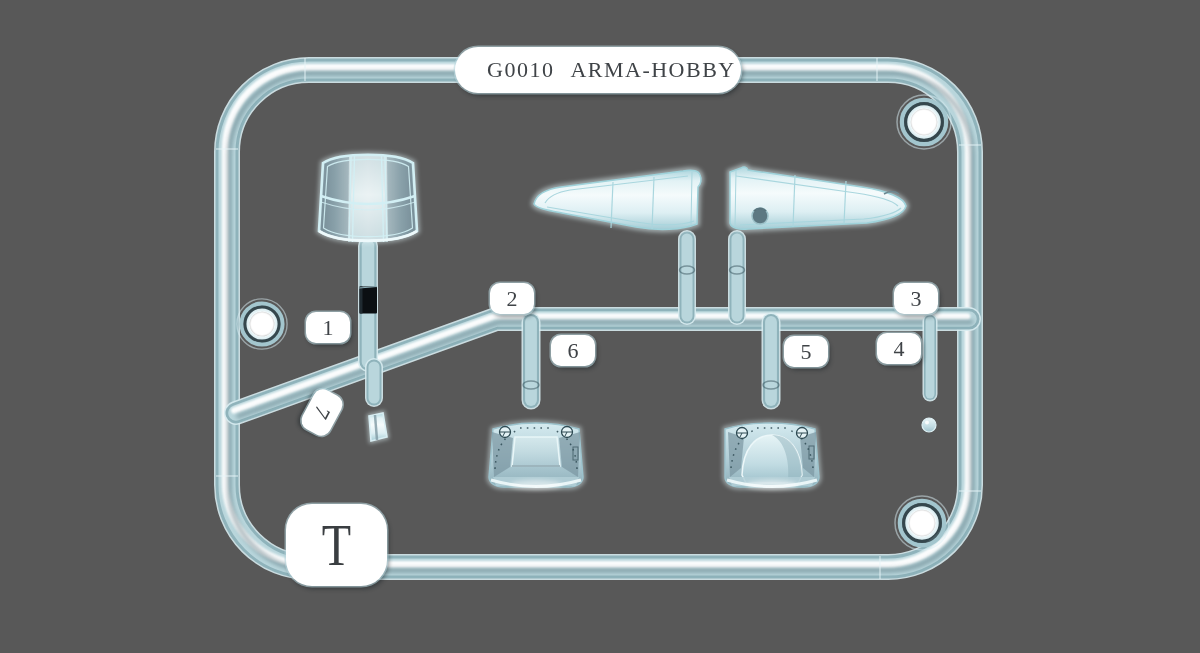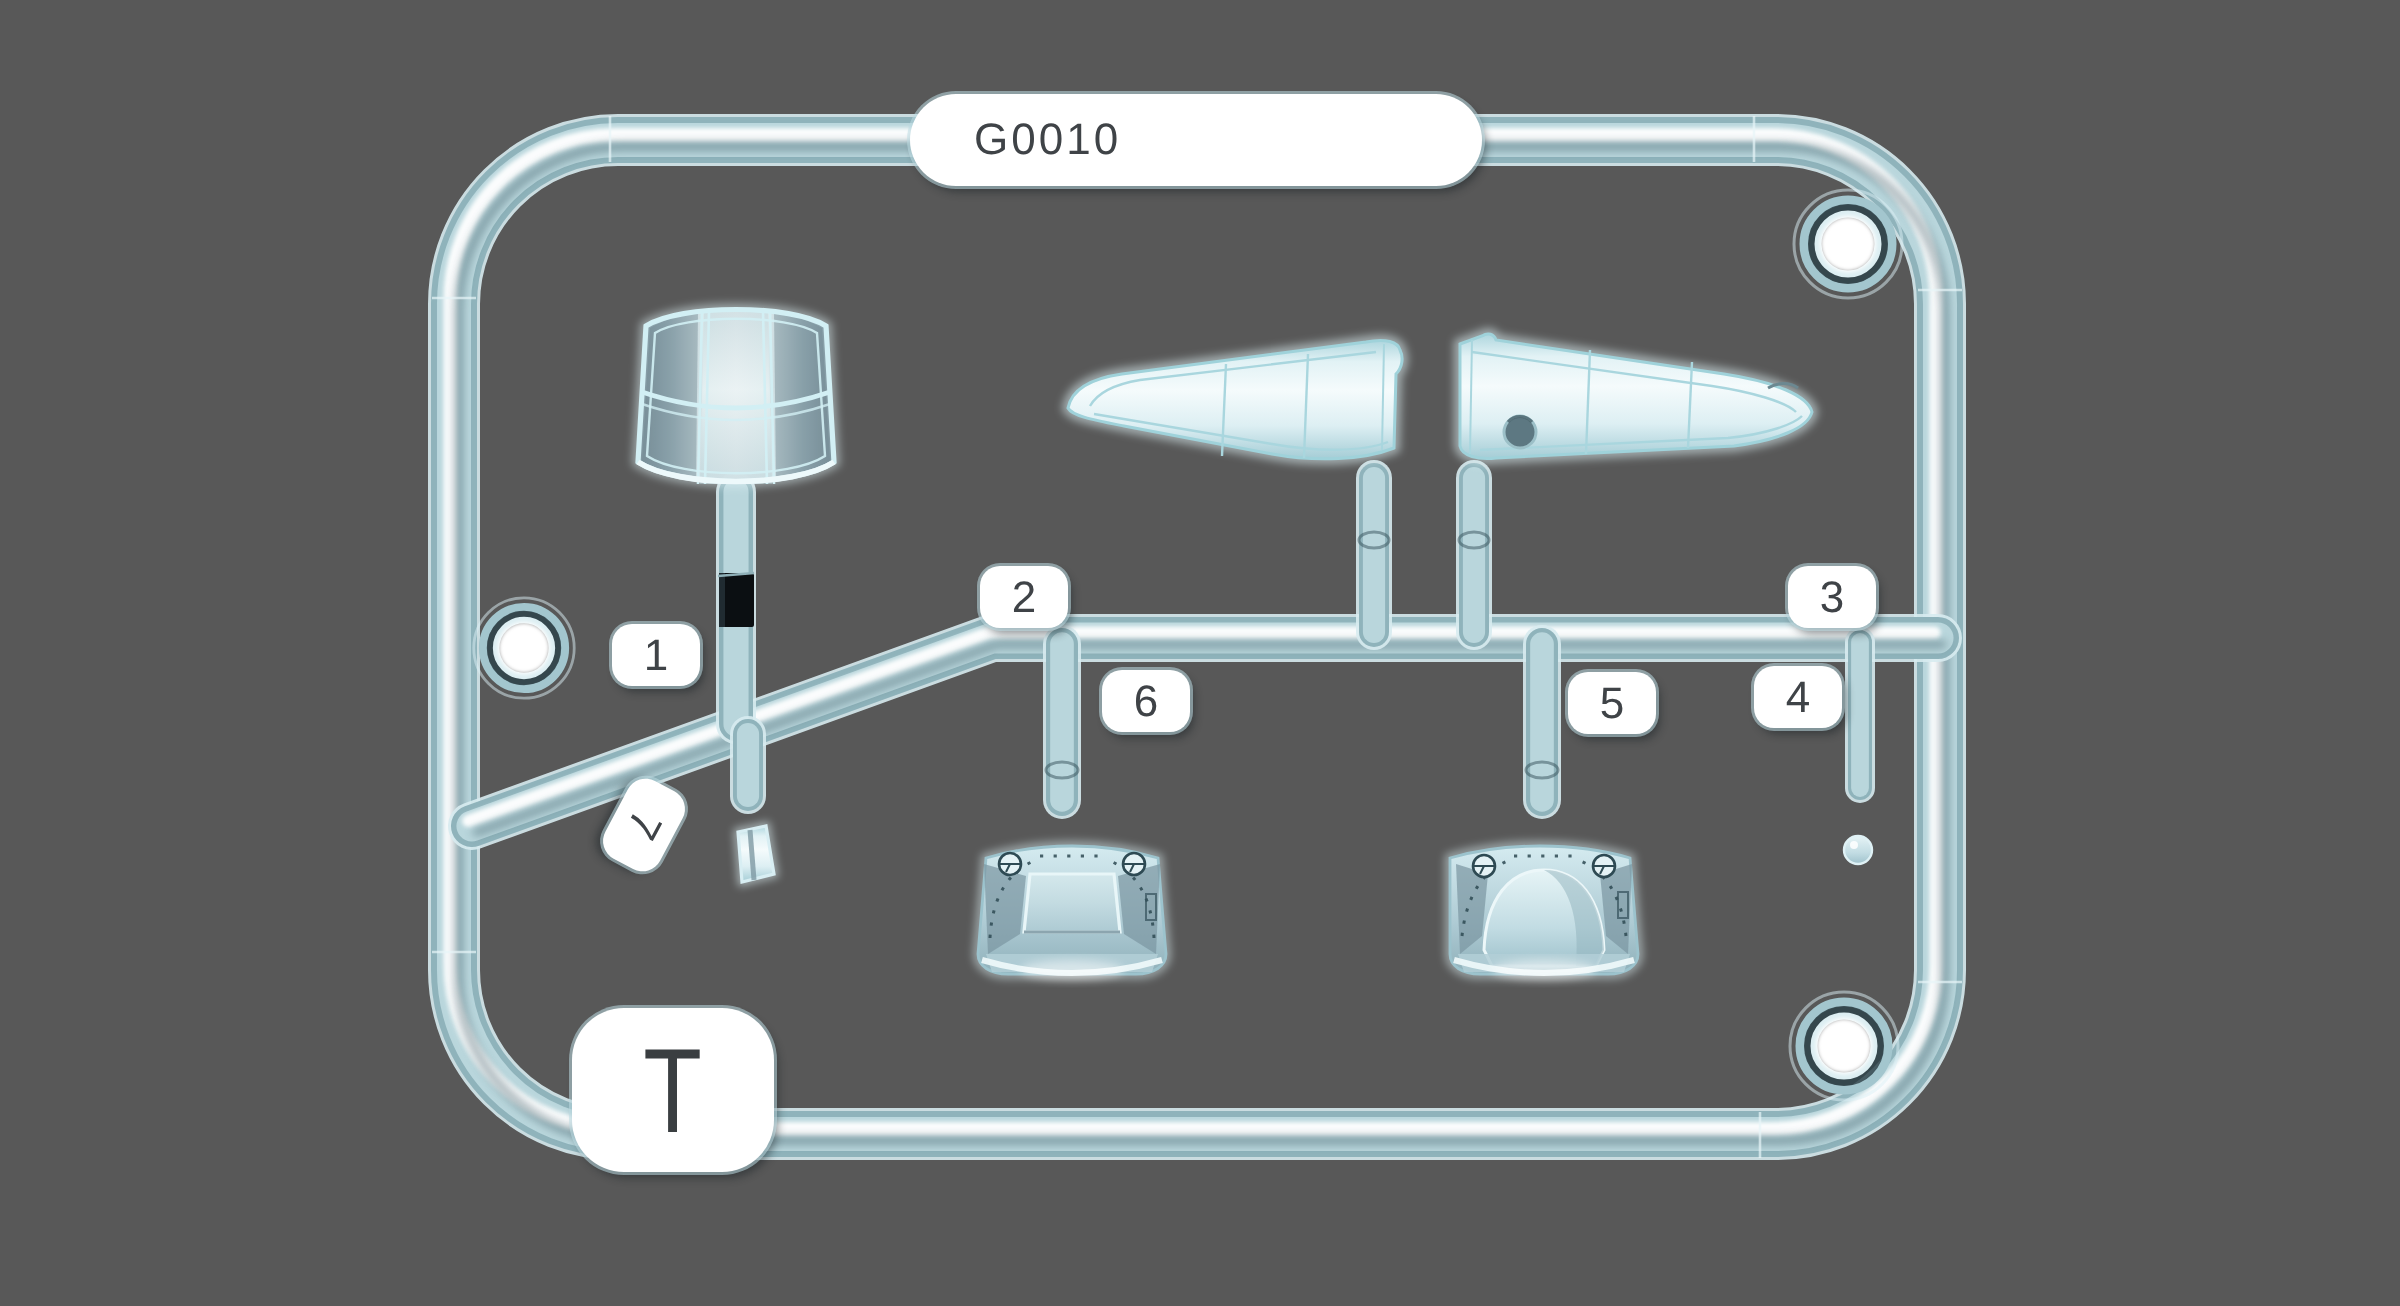--- a/index.html
+++ b/index.html
@@ -1,17 +1,17 @@
 <!DOCTYPE html>
 <html><head>
 <meta charset="utf-8">
 <style>
   html,body{margin:0;padding:0;background:#585858;}
   #stage{position:relative;width:1200px;height:653px;background:#585858;overflow:hidden;
-         font-family:Liberation Sans, sans-serif;}
+         font-family:Liberation Serif, serif;}
   #stage svg{position:absolute;left:0;top:0;}
   .plate{position:absolute;background:#ffffff;border-radius:10px;
          display:flex;align-items:center;justify-content:center;
          color:#3f4347;
          box-shadow:0 0 0 1.5px rgba(190,220,228,.55), 2px 3px 4px rgba(18,26,30,.45);}
   .tag{width:44px;height:31px;font-size:22px;line-height:31px;}
   #label-plate{left:455px;top:47px;width:286px;height:46px;border-radius:23px;
                justify-content:flex-start;padding-left:32px;box-sizing:border-box;
                font-size:22px;letter-spacing:1.5px;}
   #label-plate .code{margin-right:16px;}
@@ -306,20 +306,21 @@
   </g>
 
   <g>
     <circle cx="929" cy="425" r="7" fill="url(#gDome)" stroke="#dff1f5" stroke-width="1.2"></circle>
     <circle cx="927" cy="422.5" r="2" fill="#ffffff" opacity=".85"></circle>
   </g>
 </svg>
 
 <div class="plate" id="label-plate">
   <span class="code">G0010</span>
+  <span class="brand">ARMA-HOBBY</span>
 </div>
 
 <div class="plate tag" id="tag-1">1</div>
 <div class="plate tag" id="tag-2">2</div>
 <div class="plate tag" id="tag-3">3</div>
 <div class="plate tag" id="tag-4">4</div>
 <div class="plate tag" id="tag-5">5</div>
 <div class="plate tag" id="tag-6">6</div>
 <div class="plate tag" id="tag-7">7</div>
 

